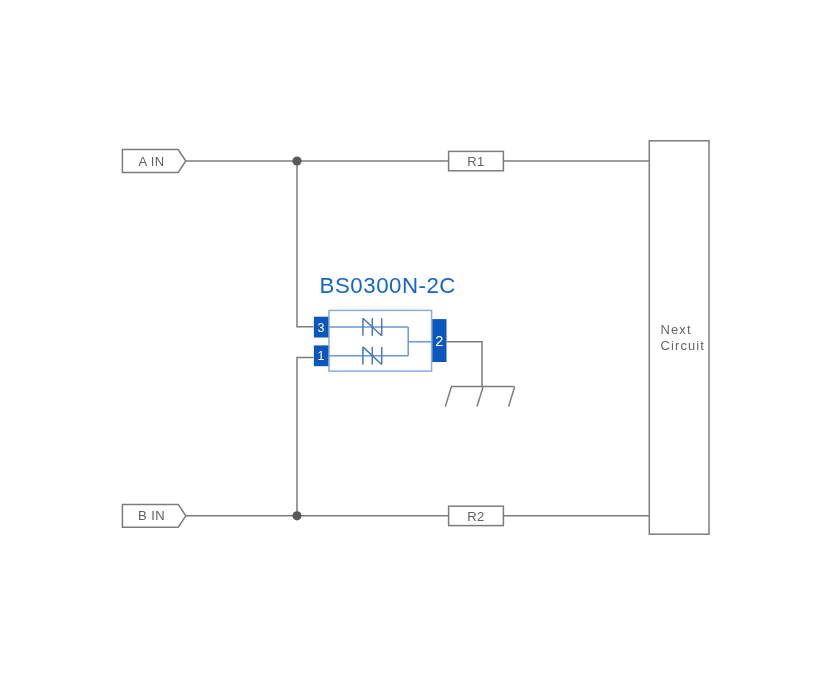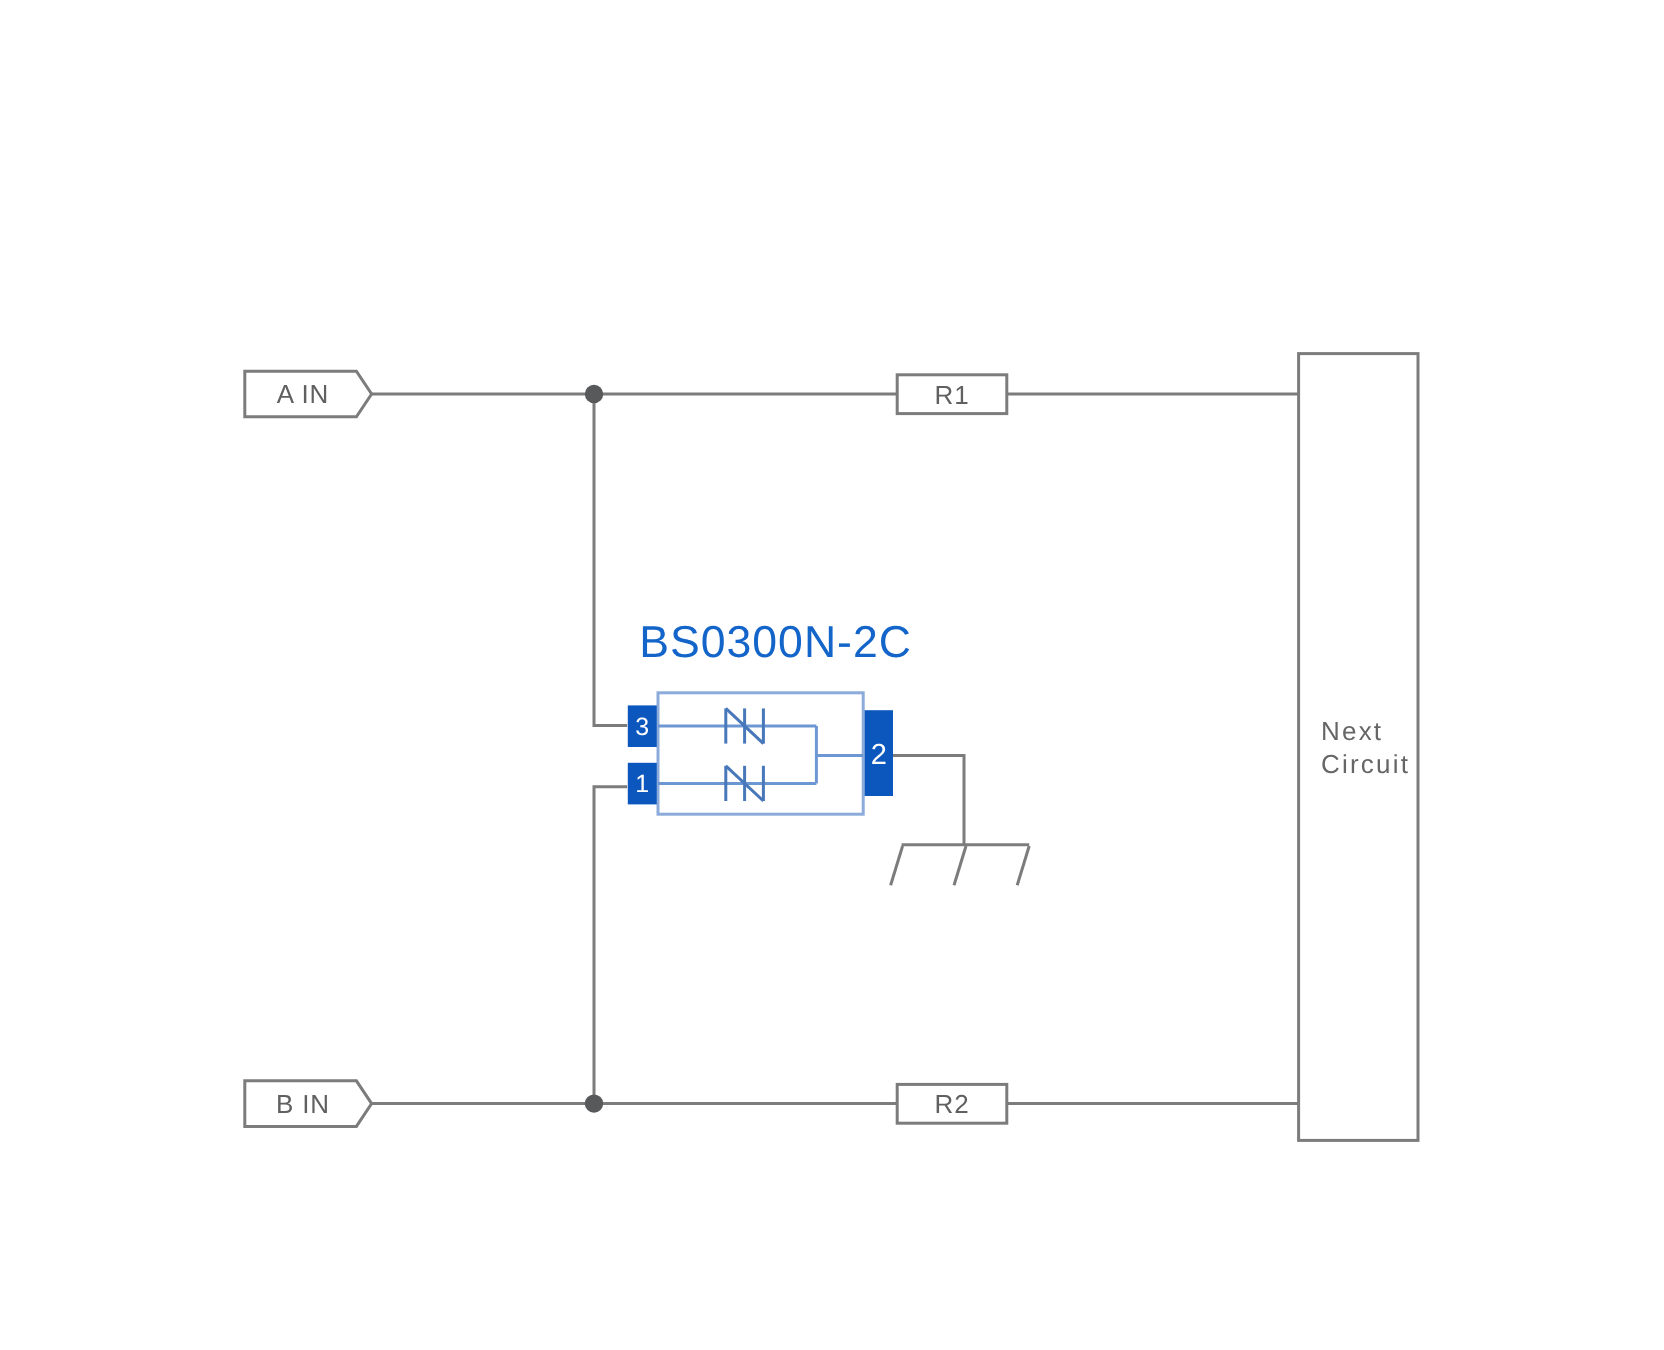--- a/index.html
+++ b/index.html
@@ -1,16 +1,16 @@
 <!DOCTYPE html>
 <html><head>
 <meta charset="utf-8">
 <style>
   html,body{margin:0;padding:0;background:#ffffff;}
-  .wrap{width:832px;height:630px;position:relative;background:#fef9c3;overflow:hidden;margin-top:36px;}
+  .wrap{width:832px;height:630px;position:relative;background:#fef9c3;overflow:hidden;}
   text{font-family:"Liberation Sans", sans-serif;}
 </style>
 </head>
 <body>
 <div class="wrap">
 <svg width="832" height="675" viewBox="0 0 832 675" xmlns="http://www.w3.org/2000/svg">
 
   <rect x="0" y="0" width="832" height="675" fill="#ffffff"></rect>
 
   <g>

